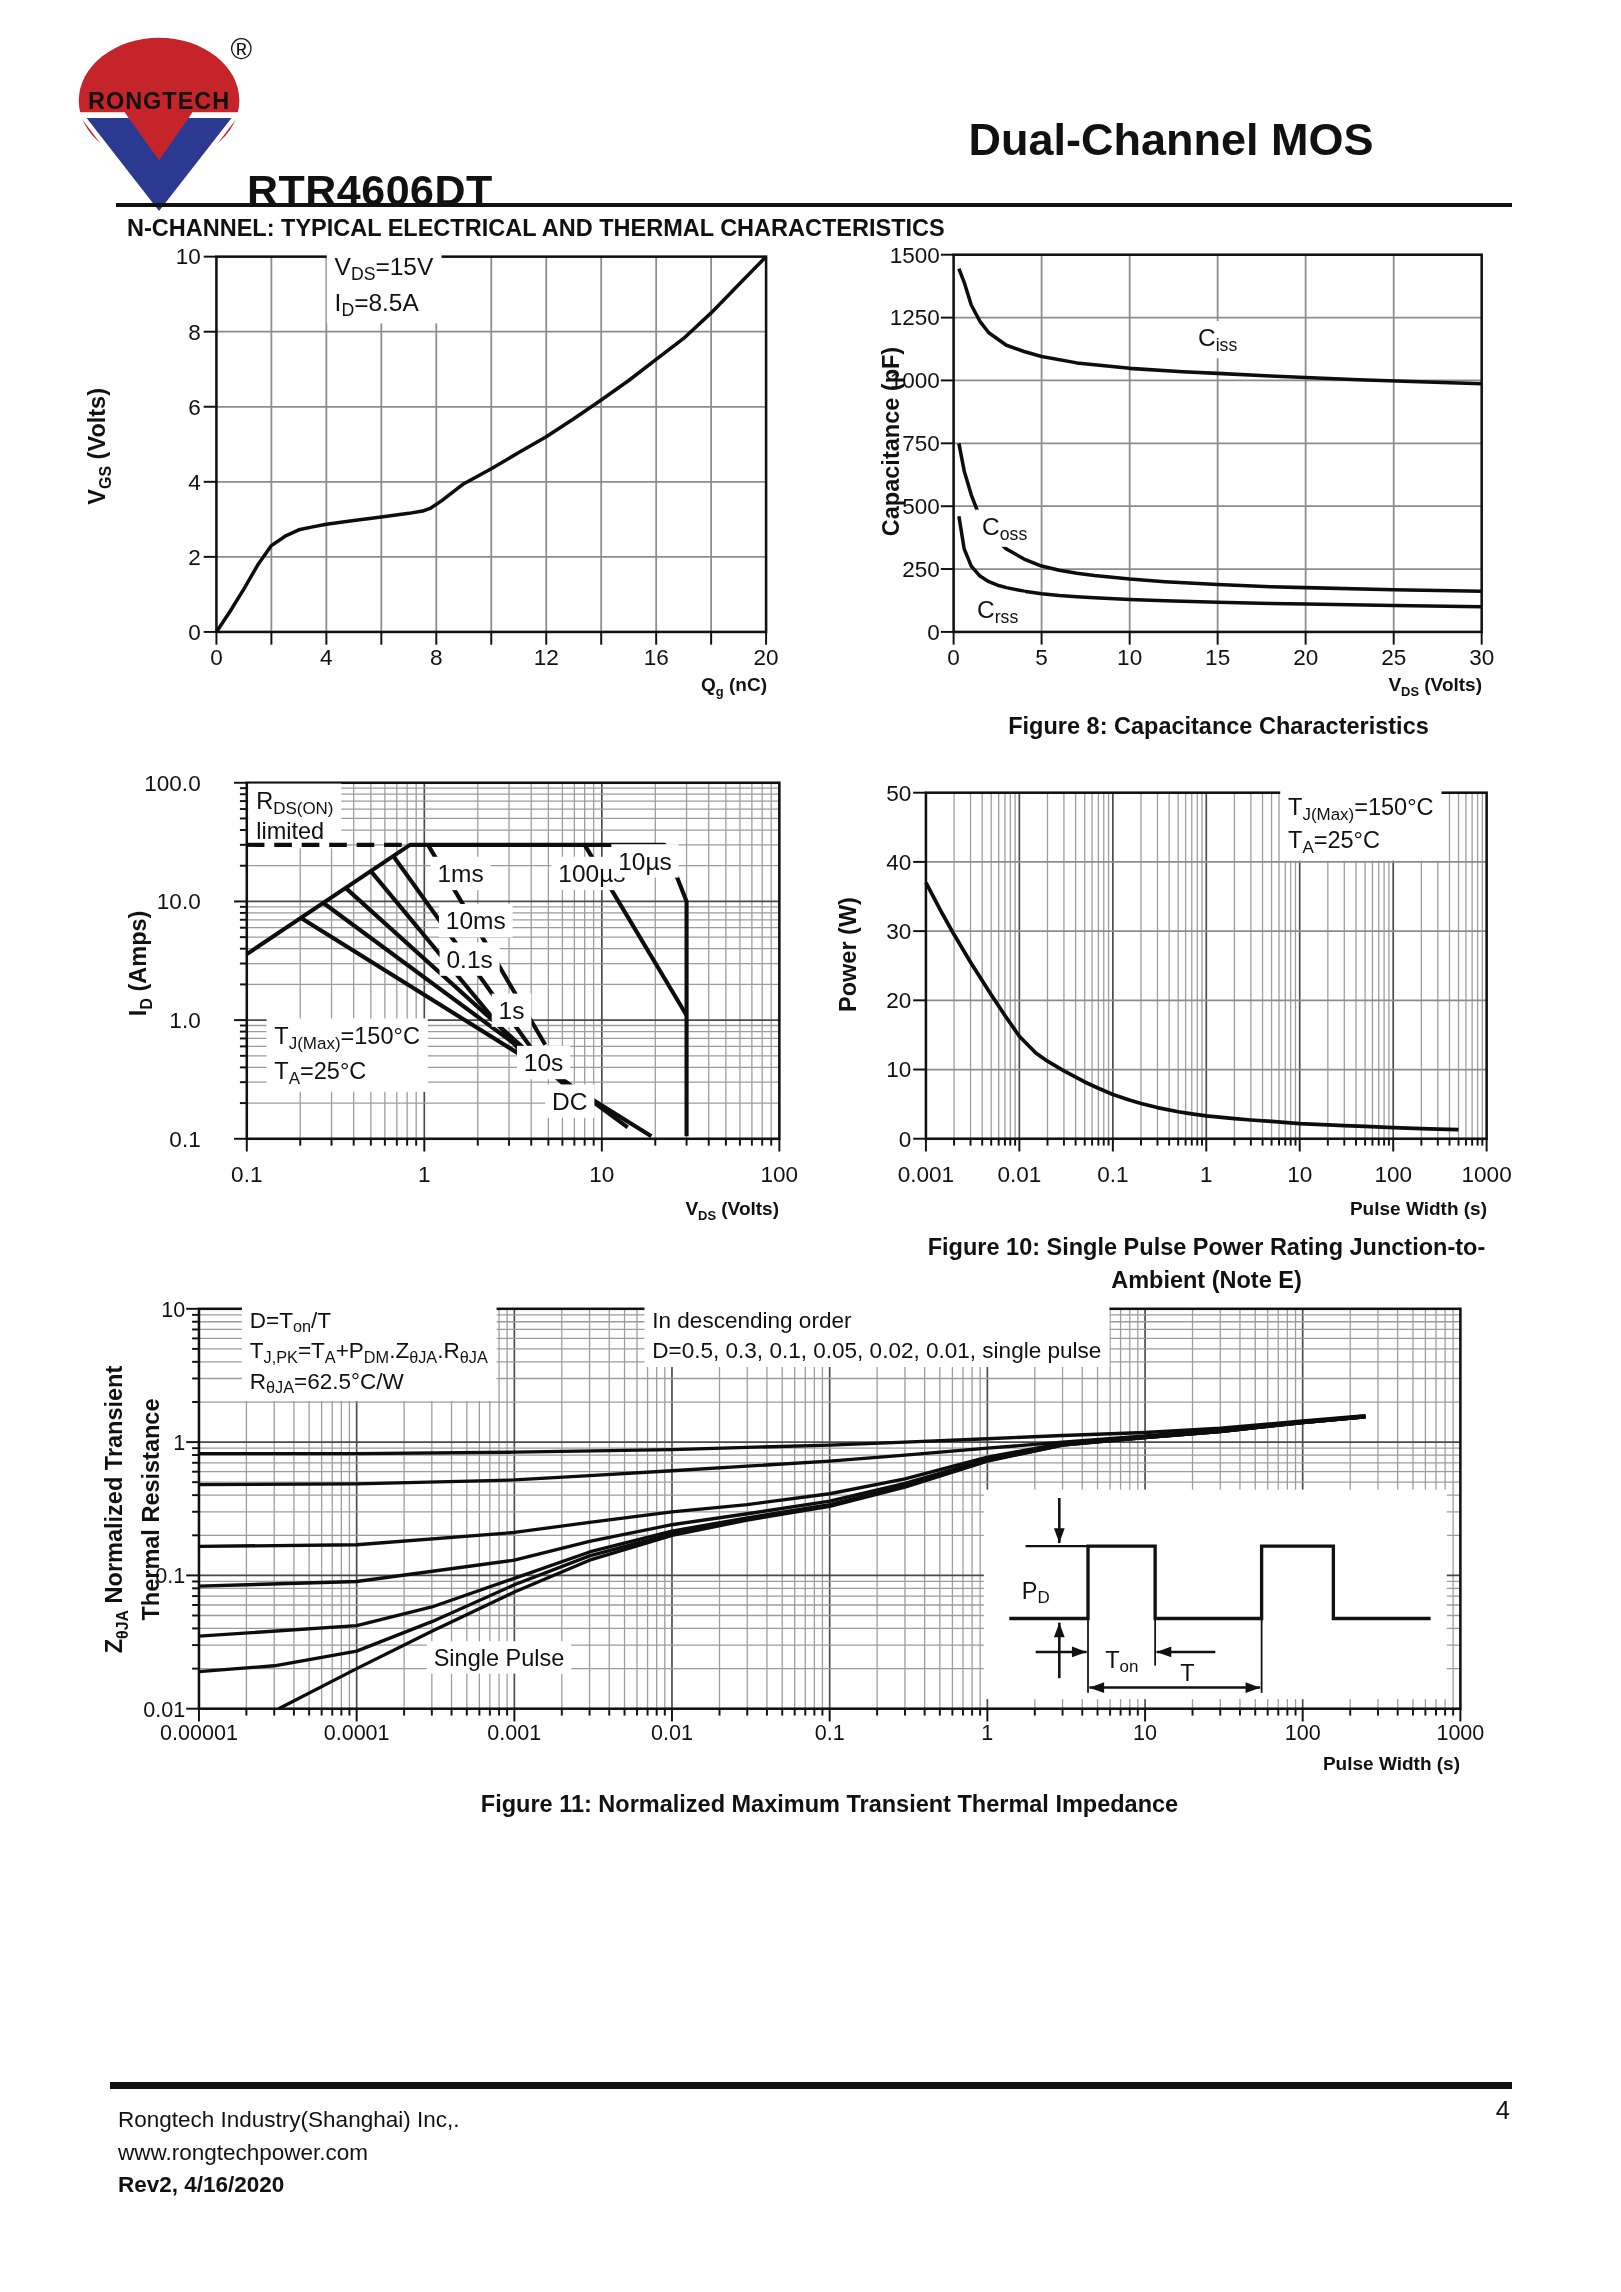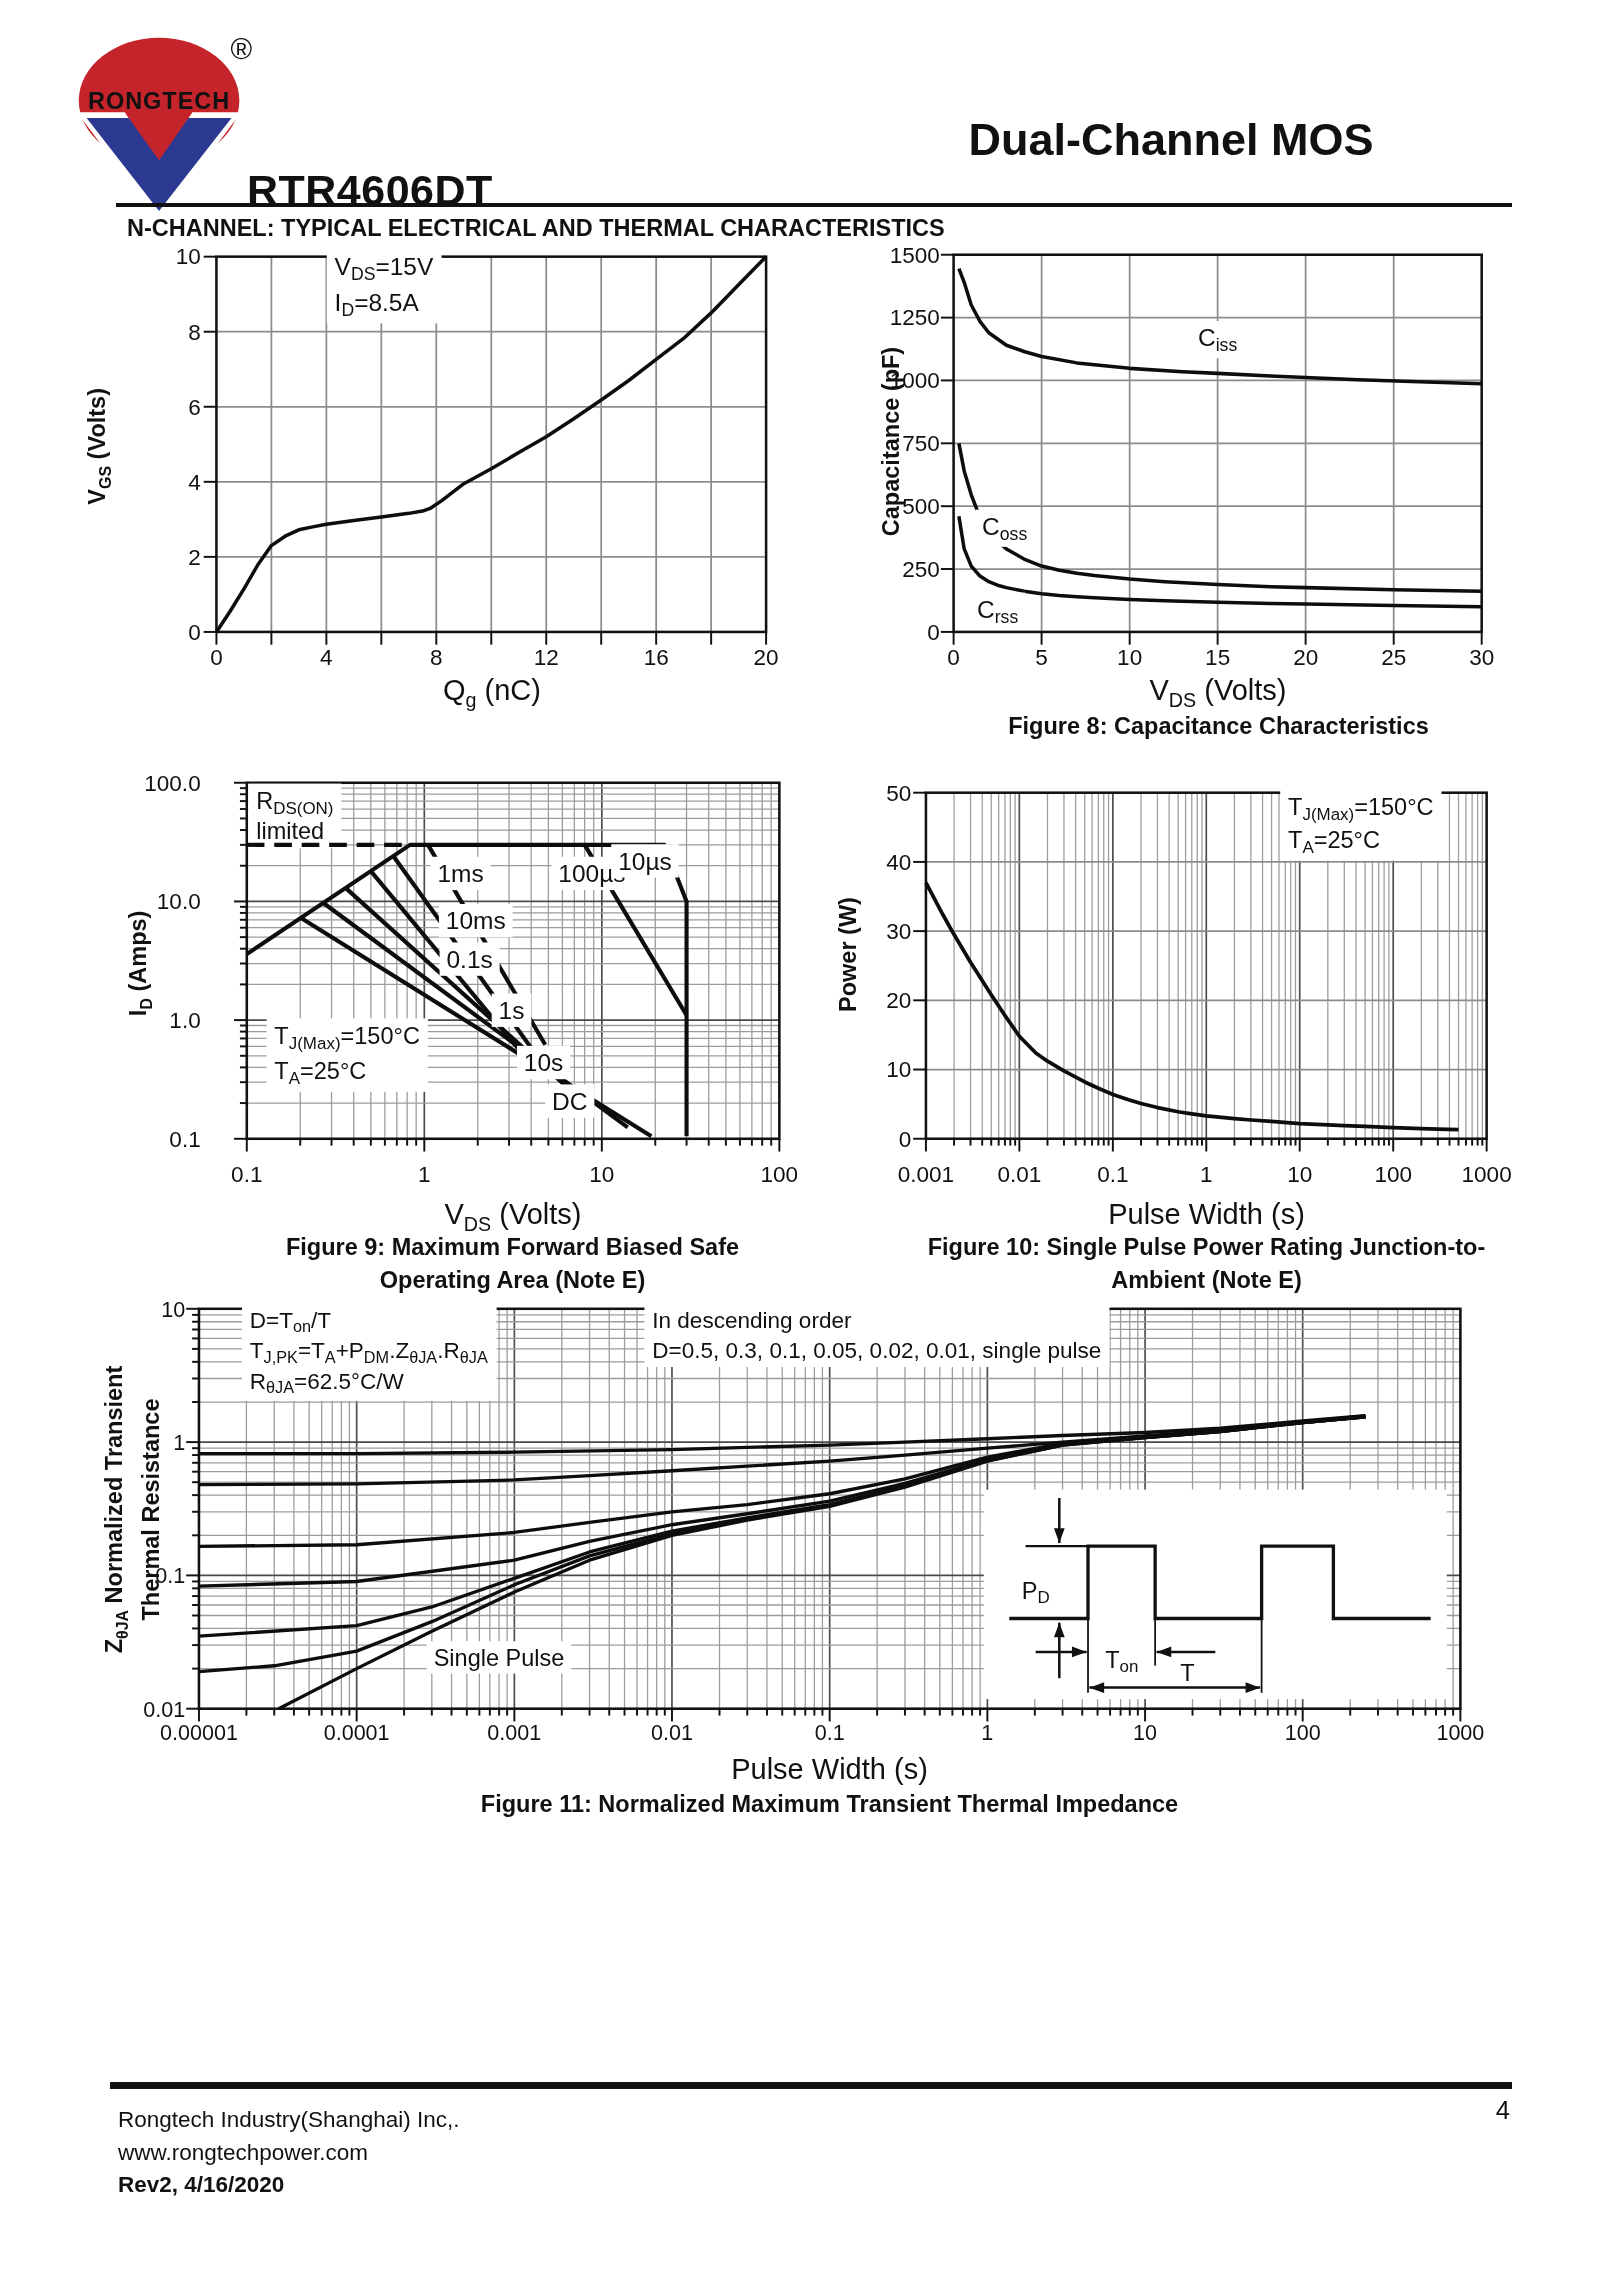--- a/index.html
+++ b/index.html
@@ -3,21 +3,21 @@
 <meta charset="utf-8">
 <style>
   html,body{margin:0;padding:0;background:#d8d8d8;}
   .page{position:relative;width:1621px;height:2293px;background:#ffffff;margin:0 auto;
         font-family:"Liberation Sans","DejaVu Sans",sans-serif;color:#111;overflow:hidden;}
   .abs{position:absolute;}
   .part-number{font-size:43px;font-weight:bold;letter-spacing:0.5px;margin-top:41px;}
   .product-type{font-size:45px;font-weight:bold;text-align:center;}
   .rule{background:#111;}
   .section-title{font-size:23.5px;font-weight:bold;}
-  .xlabel{font-weight:normal;font-size:29px;text-align:center;white-space:pre-line;}
+  .xlabel{font-weight:bold;font-size:19px;text-align:right;white-space:pre-line;}
   .caption{font-weight:bold;font-size:23.5px;text-align:center;white-space:pre-line;line-height:33px;}
   .ylabel{font-weight:bold;font-size:23.5px;text-align:center;transform:rotate(-90deg);
           line-height:29px;white-space:pre-line;}
   .footer-line{font-size:22.5px;}
   .footer-bold{font-weight:bold;}
   .page-number{font-size:25.5px;text-align:right;}
   sub{font-size:68%;}
   svg text{fill:#111;font-family:"Liberation Sans","DejaVu Sans",sans-serif;}
 </style>
 </head>
@@ -340,22 +340,20 @@
           <text x="469.64971228636483" y="308.24759138789364" font-size="25" text-anchor="middle"><tspan>10s</tspan></text>
         </g>
         <g>
           <rect fill="#fff" x="471.28277587890625" y="321.5924072265625" width="50.109375" height="34"></rect>
           <text x="496.33745233307826" y="347.5923961089584" font-size="25" text-anchor="middle"><tspan>DC</tspan></text>
         </g>
       </g>
     </svg>
   <div class="abs ylabel" style="left:-68px;top:945px;width:421px"><span>I</span><sub>D</sub><span> (Amps)</span></div>
   <div class="abs xlabel" style="left:247px;top:1198px;width:532px"><span>V</span><sub>DS</sub><span> (Volts)</span></div>
-  <div class="abs caption" style="left:178px;top:1231px;width:669px">Figure 9: Maximum Forward Biased Safe
-Operating Area (Note E)</div>
 
   <svg class="abs" style="left:823px;top:769px;width:745px;height:564px" viewBox="0 0 760 575">
       <g>
         <g>
           <line x1="133.7" y1="24" x2="133.7" y2="377" stroke="#9c9c9c" stroke-width="1.3"></line>
           <line x1="150.5" y1="24" x2="150.5" y2="377" stroke="#9c9c9c" stroke-width="1.3"></line>
           <line x1="162.4" y1="24" x2="162.4" y2="377" stroke="#9c9c9c" stroke-width="1.3"></line>
           <line x1="171.6" y1="24" x2="171.6" y2="377" stroke="#9c9c9c" stroke-width="1.3"></line>
           <line x1="179.2" y1="24" x2="179.2" y2="377" stroke="#9c9c9c" stroke-width="1.3"></line>
           <line x1="185.6" y1="24" x2="185.6" y2="377" stroke="#9c9c9c" stroke-width="1.3"></line>

